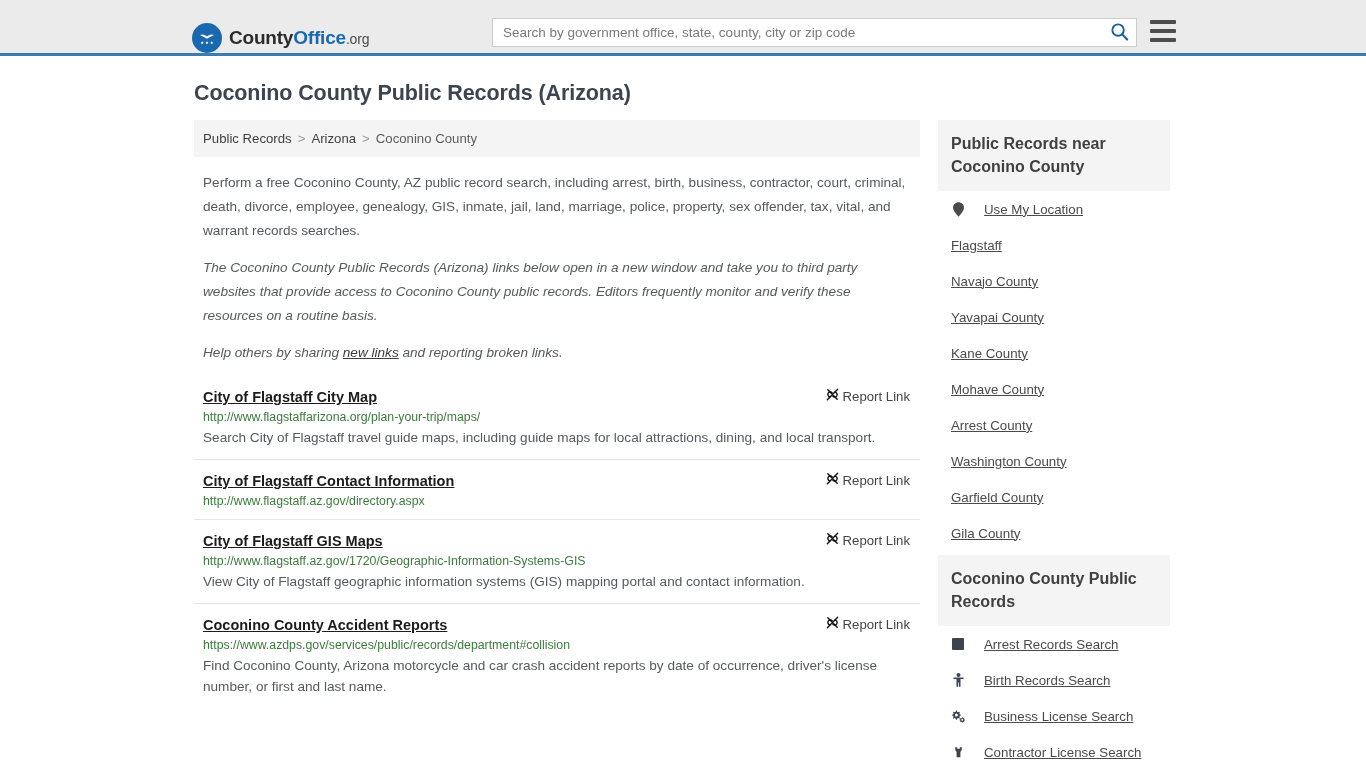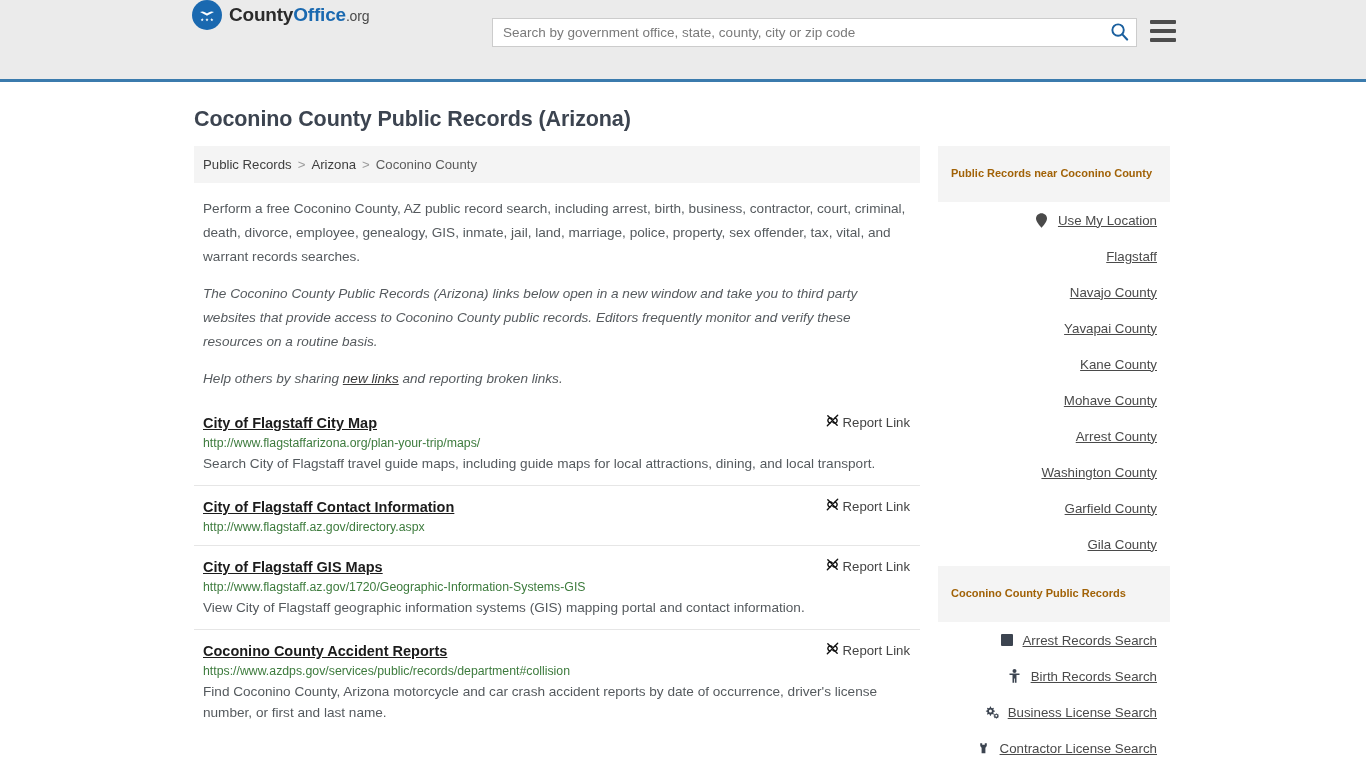--- a/index.html
+++ b/index.html
@@ -7,25 +7,25 @@
     margin: 0; padding: 0;
     width: 1366px; height: 768px;
     overflow: hidden;
     background: #ffffff;
     font-family: "Liberation Sans", sans-serif;
     -webkit-font-smoothing: antialiased;
   }
 
   
   .site-header {
-    height: 82px;
+    height: 56px;
     background: #ebebeb;
     border-bottom: 3px solid #3b7bad;
     display: flex;
-    align-items: flex-start;
+    align-items: flex-end;
     position: relative;
   }
   .logo-wrap {
     display: flex;
     align-items: center;
     margin-left: 192px;
     text-decoration: none;
   }
   .logo-mark {
     width: 30px; height: 30px;
@@ -201,33 +201,32 @@
     color: #555a5e;
     margin-top: 3px;
     max-width: 705px;
   }
 
   
   .panel { margin-bottom: 4px; }
   .panel-head {
     background: #f4f4f4;
     padding: 12px 13px 13px 13px;
-    font-size: 11px;
+    font-size: 16px;
     font-weight: bold;
-    color: #a16207;
-    line-height: 31px;
+    color: #404040;
+    line-height: 23px;
   }
   .panel-list { padding: 0; margin: 0; list-style: none; }
   .panel-list li {
     display: flex;
     align-items: center;
-    gap: 9px;
+    gap: 19px;
     padding: 0 13px;
     height: 36px;
-    justify-content: flex-end;
   }
   .panel-list li a {
     font-size: 13.3px;
     color: #4a4a4a;
     text-decoration: underline;
     white-space: nowrap;
   }
   .panel-list li.no-icon { padding-left: 13px; }
   .side-icon {
     width: 14px;

